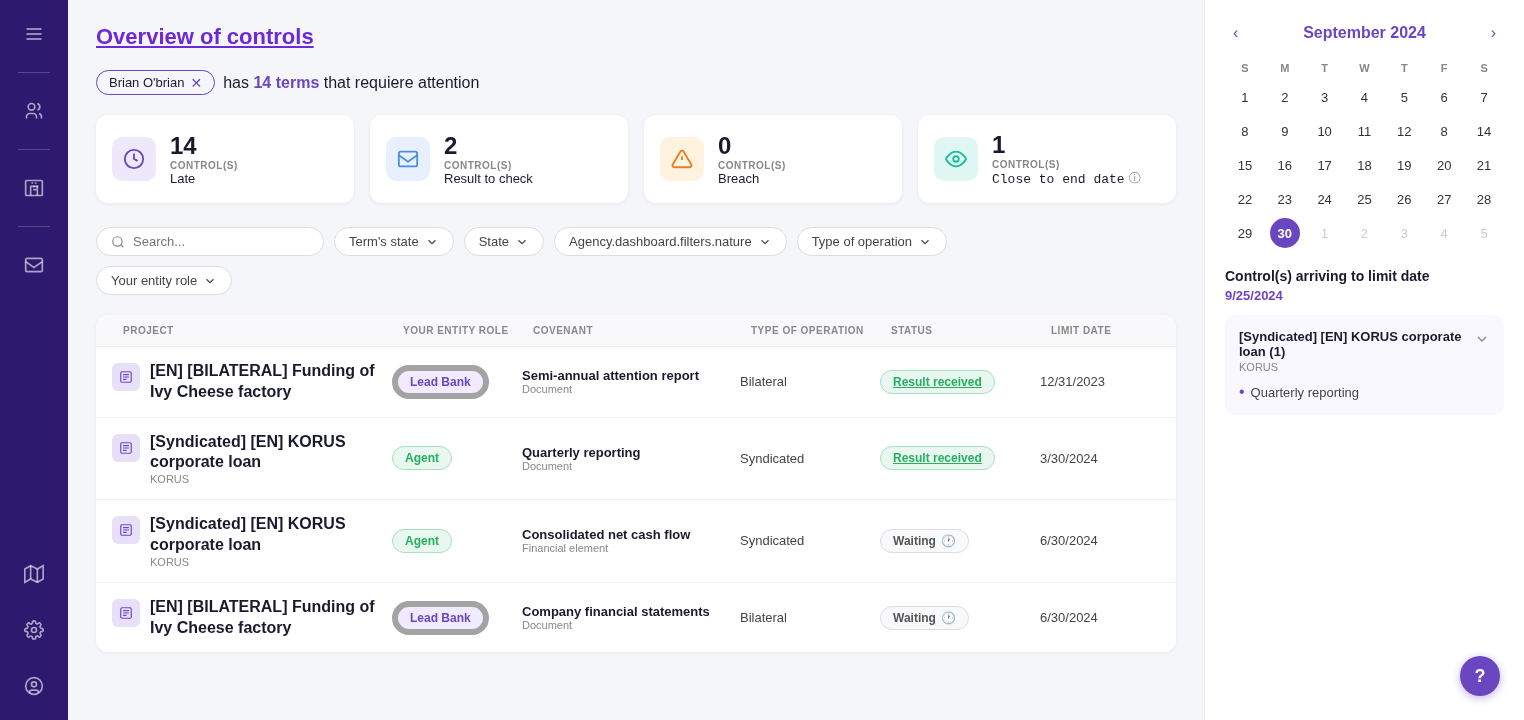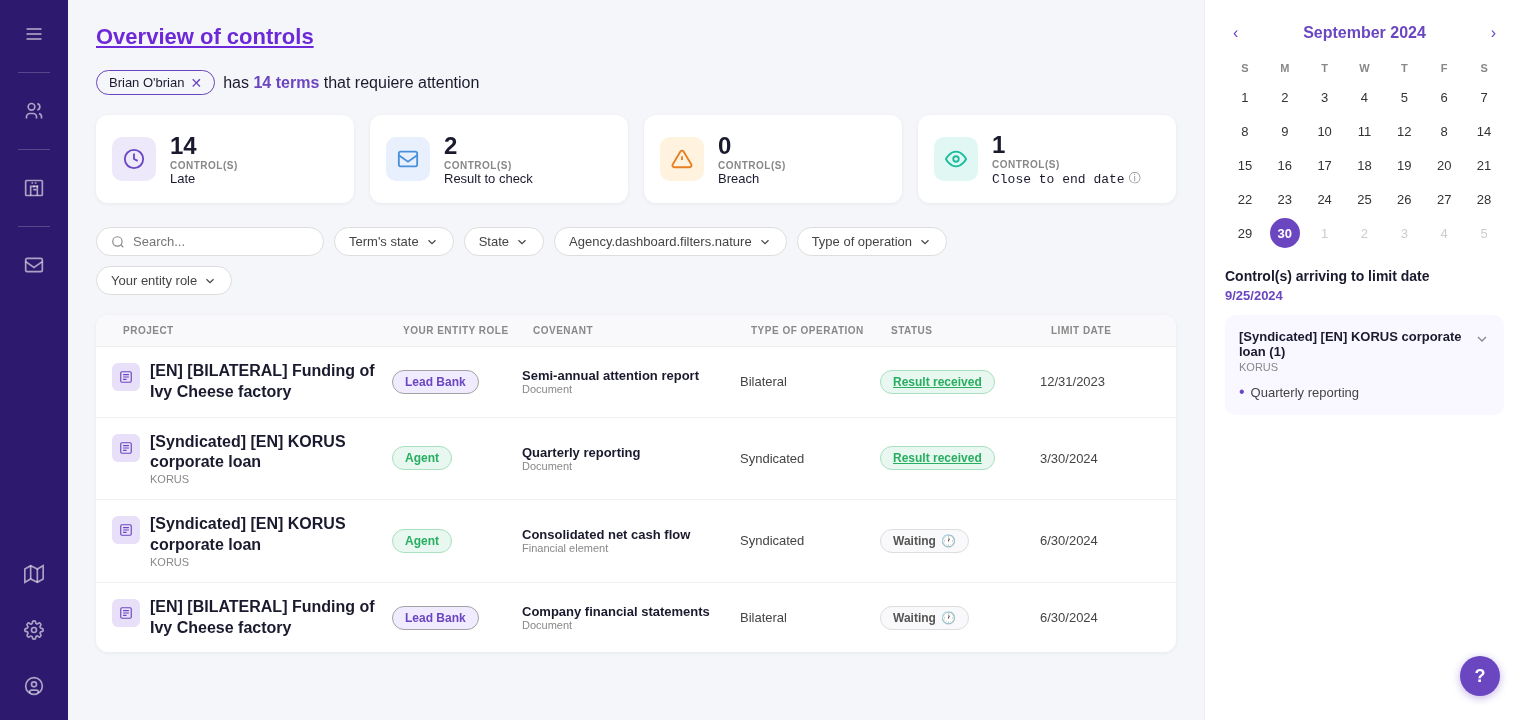--- a/index.html
+++ b/index.html
@@ -206,21 +206,21 @@
     .project-name { font-size: 16px; font-weight: 600; color: #1a1a2e; line-height: 1.3; }
     .project-sub { font-size: 11px; color: #888; }
 
     .role-badge {
       display: inline-block;
       padding: 4px 12px;
       border-radius: 20px;
       font-size: 12px;
       font-weight: 600;
     }
-    .role-badge.lead { background: #f0ebff; color: #6b46c1; border: 1px solid #a3a3a3; }
+    .role-badge.lead { background: #f0ebff; color: #6b46c1; border: 6px solid #a3a3a3; }
     .role-badge.agent { background: #e8f8f0; color: #27ae60; border: 1px solid #a8dfc0; }
 
     .covenant-name { font-size: 13px; font-weight: 600; color: #1a1a2e; }
     .covenant-type { font-size: 11px; color: #888; }
 
     .op-type { font-size: 13px; color: #444; }
 
     .status-badge {
       display: inline-flex;
       align-items: center;

